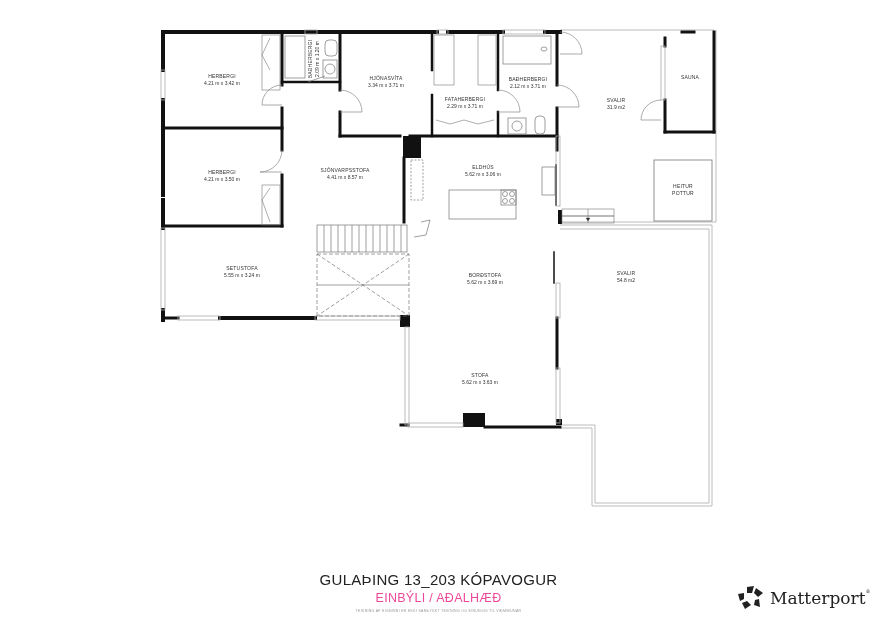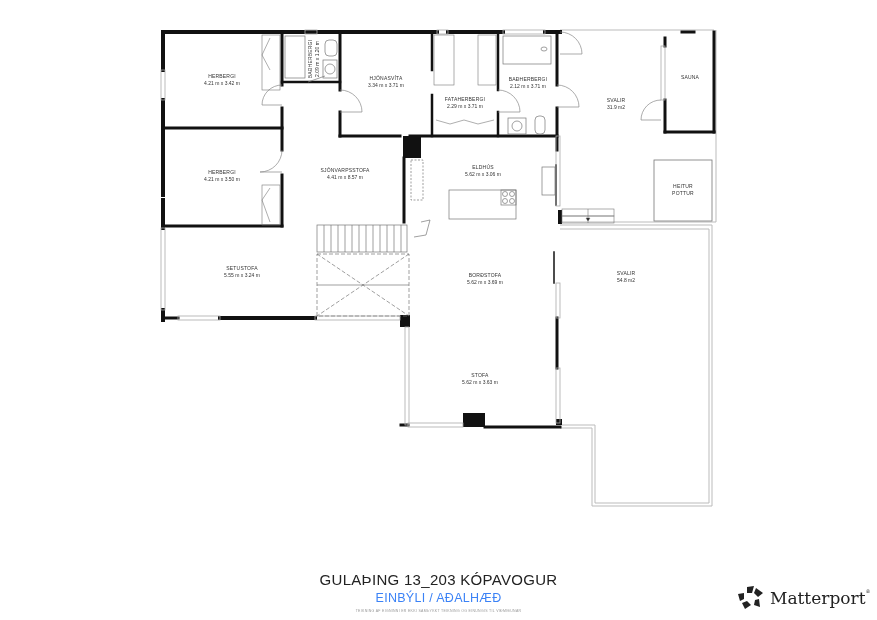--- a/index.html
+++ b/index.html
@@ -3,21 +3,21 @@
 <meta charset="utf-8">
 <style>
   html,body{margin:0;padding:0;background:#ffffff;}
   body{width:877px;height:620px;position:relative;overflow:hidden;font-family:"Liberation Sans",sans-serif;}
   #plan{position:absolute;left:0;top:0;}
   .room-label{position:absolute;text-align:center;font-size:5px;line-height:7px;color:#333;transform:translateX(-50%);white-space:nowrap;}
   .room-label .n{display:block;letter-spacing:0.2px;}
   .room-label .d{display:block;}
   .vert{transform:translateX(-50%) rotate(-90deg);transform-origin:center;}
   #title1{position:absolute;left:0;width:877px;top:571px;text-align:center;font-size:15px;color:#222;letter-spacing:0.3px;}
-  #title2{position:absolute;left:0;width:877px;top:591px;text-align:center;font-size:12.5px;color:#3b82f6;letter-spacing:0.3px;}
+  #title2{position:absolute;left:0;width:877px;top:591px;text-align:center;font-size:12.5px;color:#ec4899;letter-spacing:0.3px;}
   #disclaimer{position:absolute;left:0;width:877px;top:609px;text-align:center;font-size:3.5px;color:#999;letter-spacing:0.3px;}
   #logo{position:absolute;left:738px;top:586px;display:flex;align-items:center;gap:6px;}
   #logo .word{font-family:"DejaVu Serif",serif;font-size:17px;color:#222;}
   #logo .reg{font-size:5px;vertical-align:top;}
 </style>
 </head>
 <body>
 
 <svg id="plan" width="877" height="620" viewBox="0 0 877 620" xmlns="http://www.w3.org/2000/svg">
 

